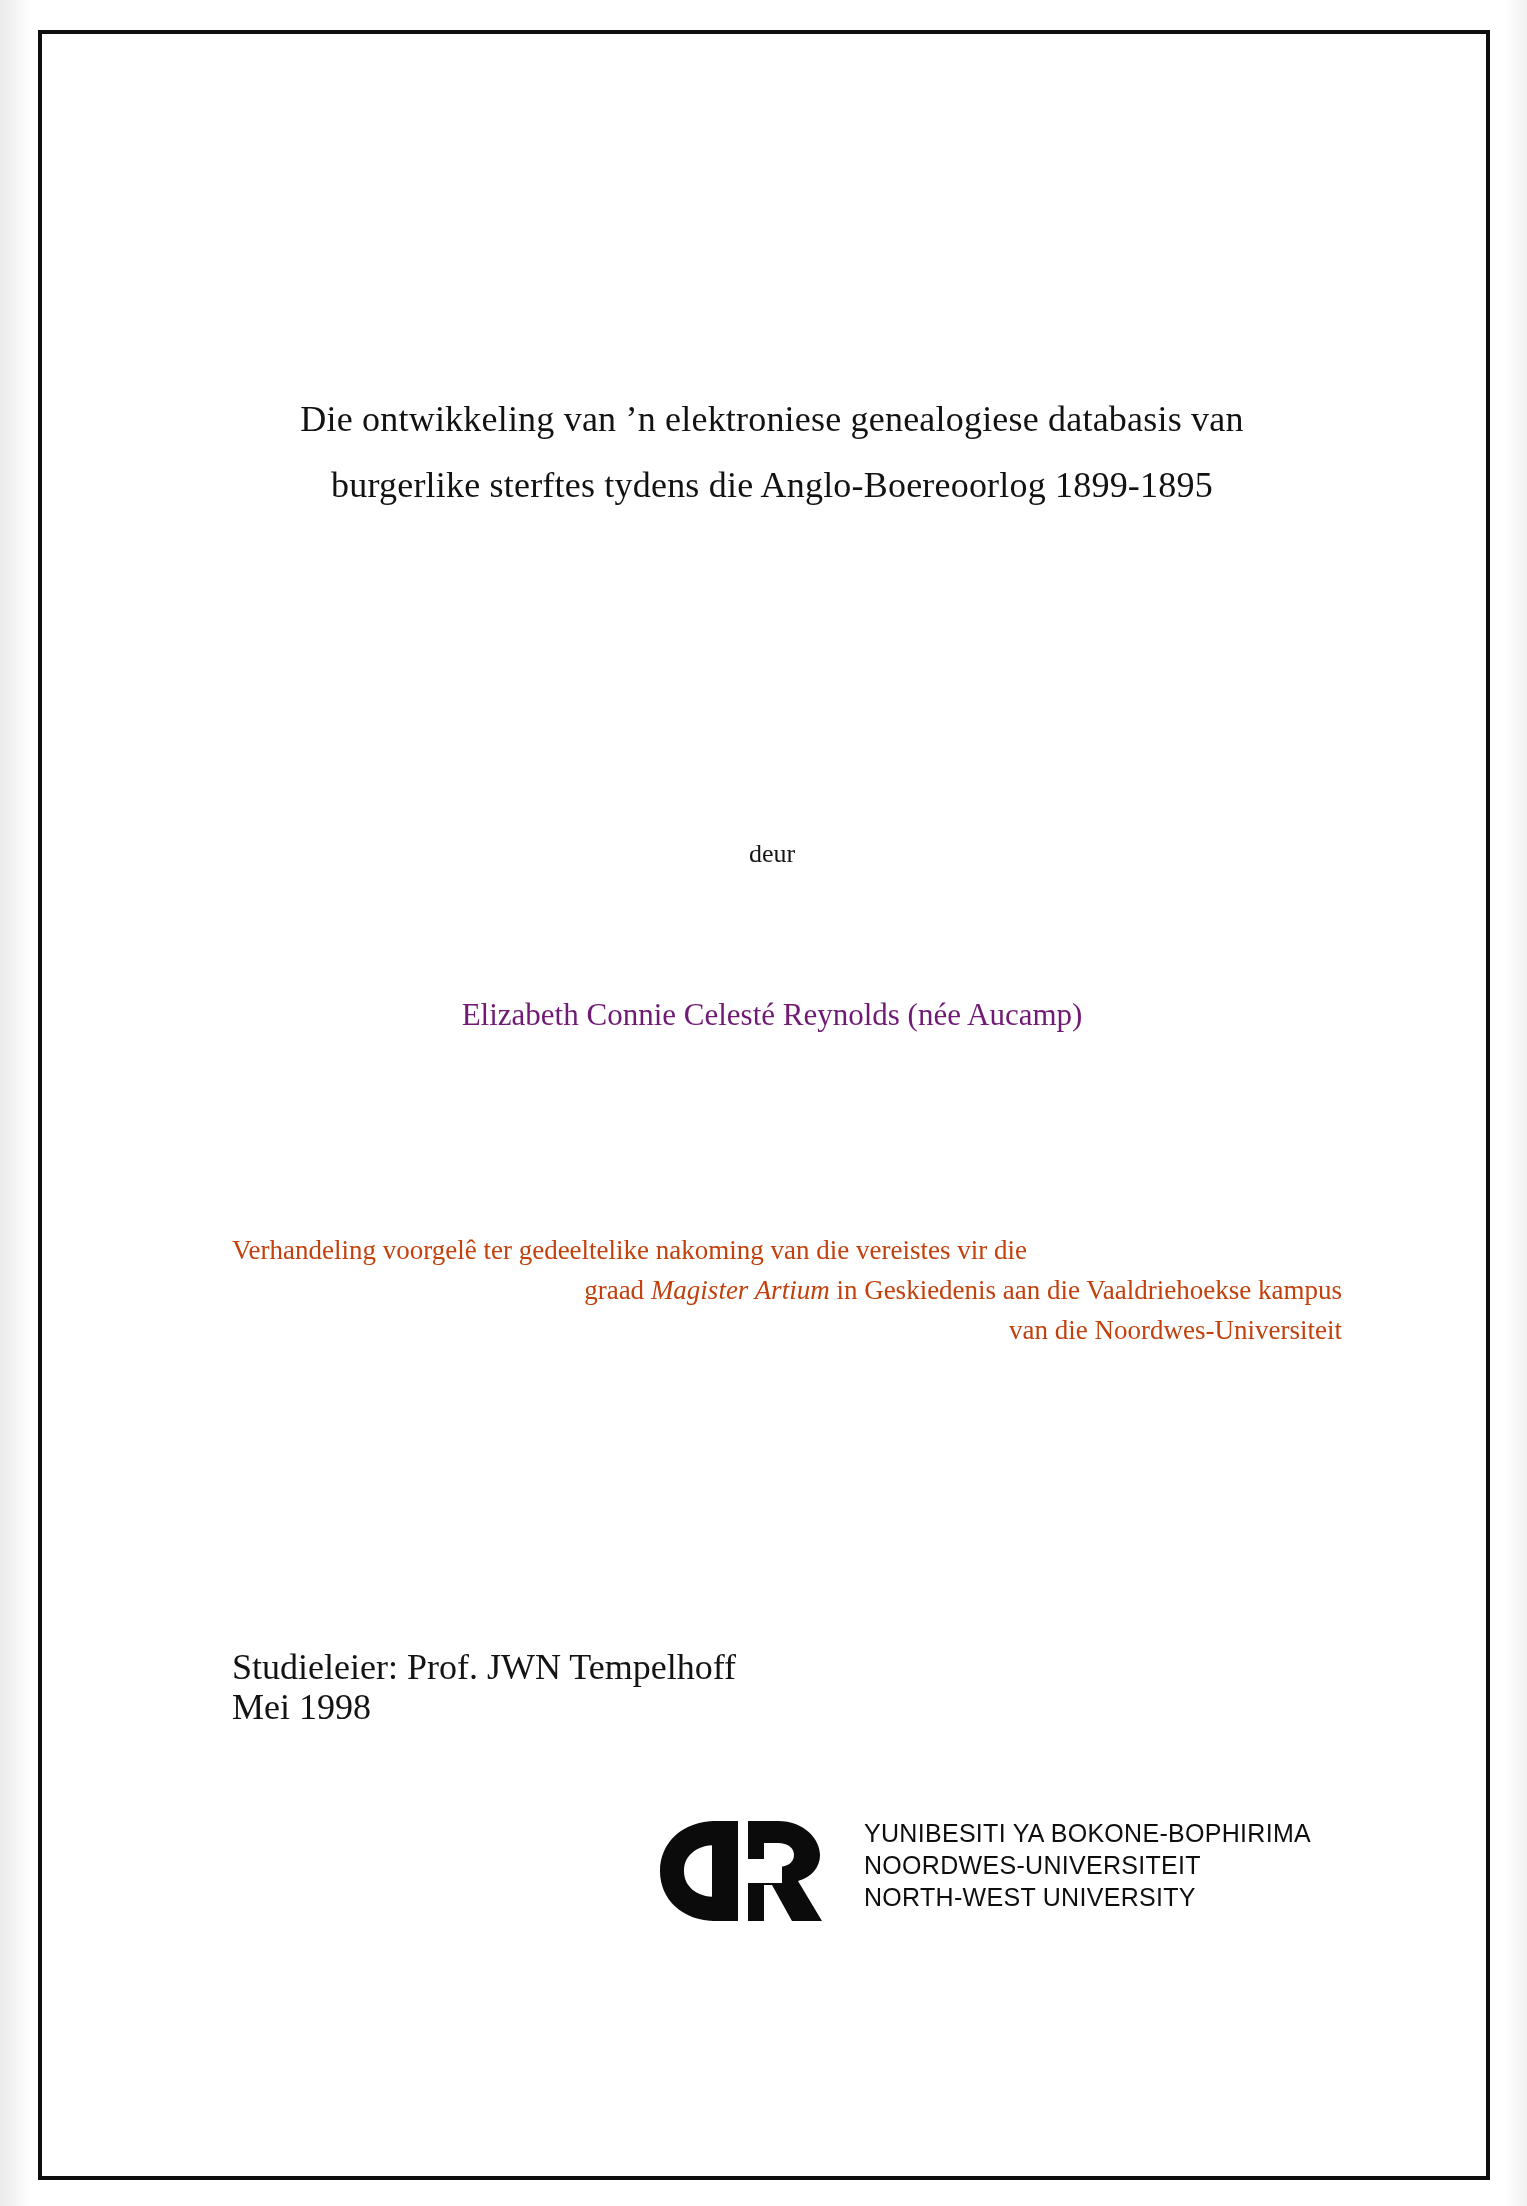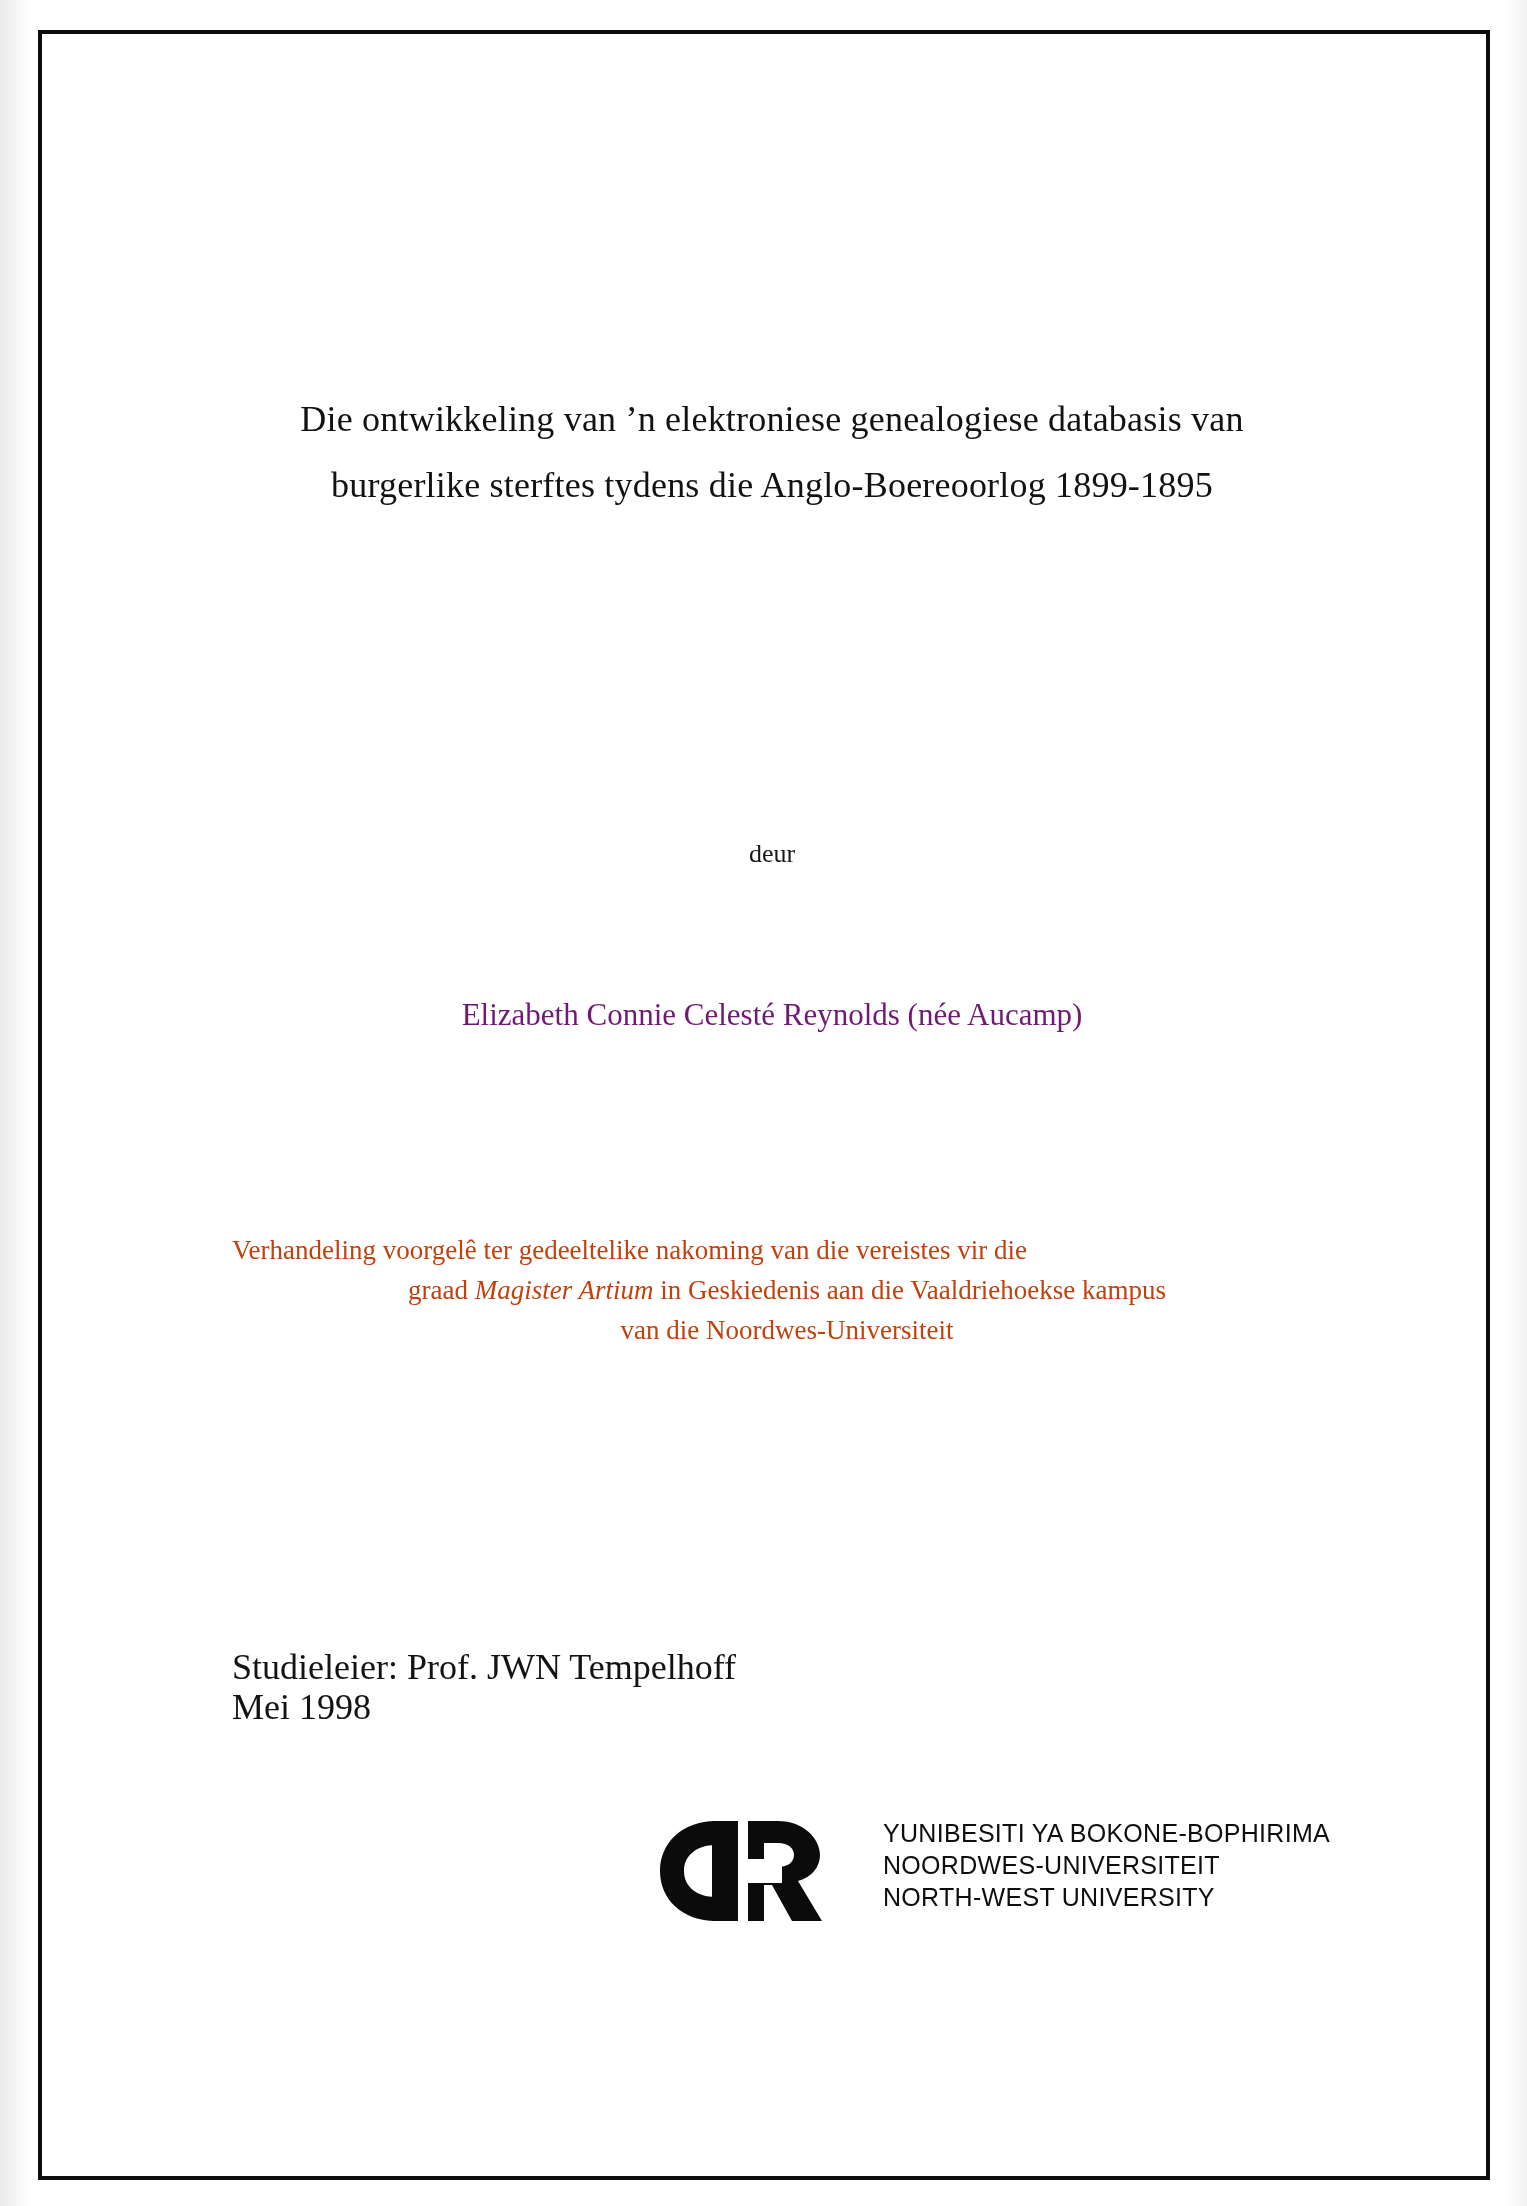--- a/index.html
+++ b/index.html
@@ -89,21 +89,21 @@
     width: 1110px;
     font-size: 27px;
     line-height: 40px;
     color: #c2410c;
   }
   .statement .justified {
     text-align: justify;
     text-justify: inter-word;
   }
   .statement .plain {
-    text-align: center;
+    text-align: right;
   }
   .statement i {
     font-style: italic;
   }
 
   .supervisor-block {
     position: absolute;
     top: 1613px;
     left: 40px;
     width: 900px;
@@ -122,21 +122,21 @@
   }
   .logo-mark {
     position: absolute;
     left: 160px;
     top: 6px;
     width: 190px;
     height: 112px;
   }
   .logo-text {
     position: absolute;
-    left: 391px;
+    left: 372px;
     top: 8px;
     font-family: "Liberation Sans", sans-serif;
     font-size: 25px;
     line-height: 32px;
     letter-spacing: 0.3px;
     color: #0e0e0e;
     white-space: nowrap;
   }
 
   

